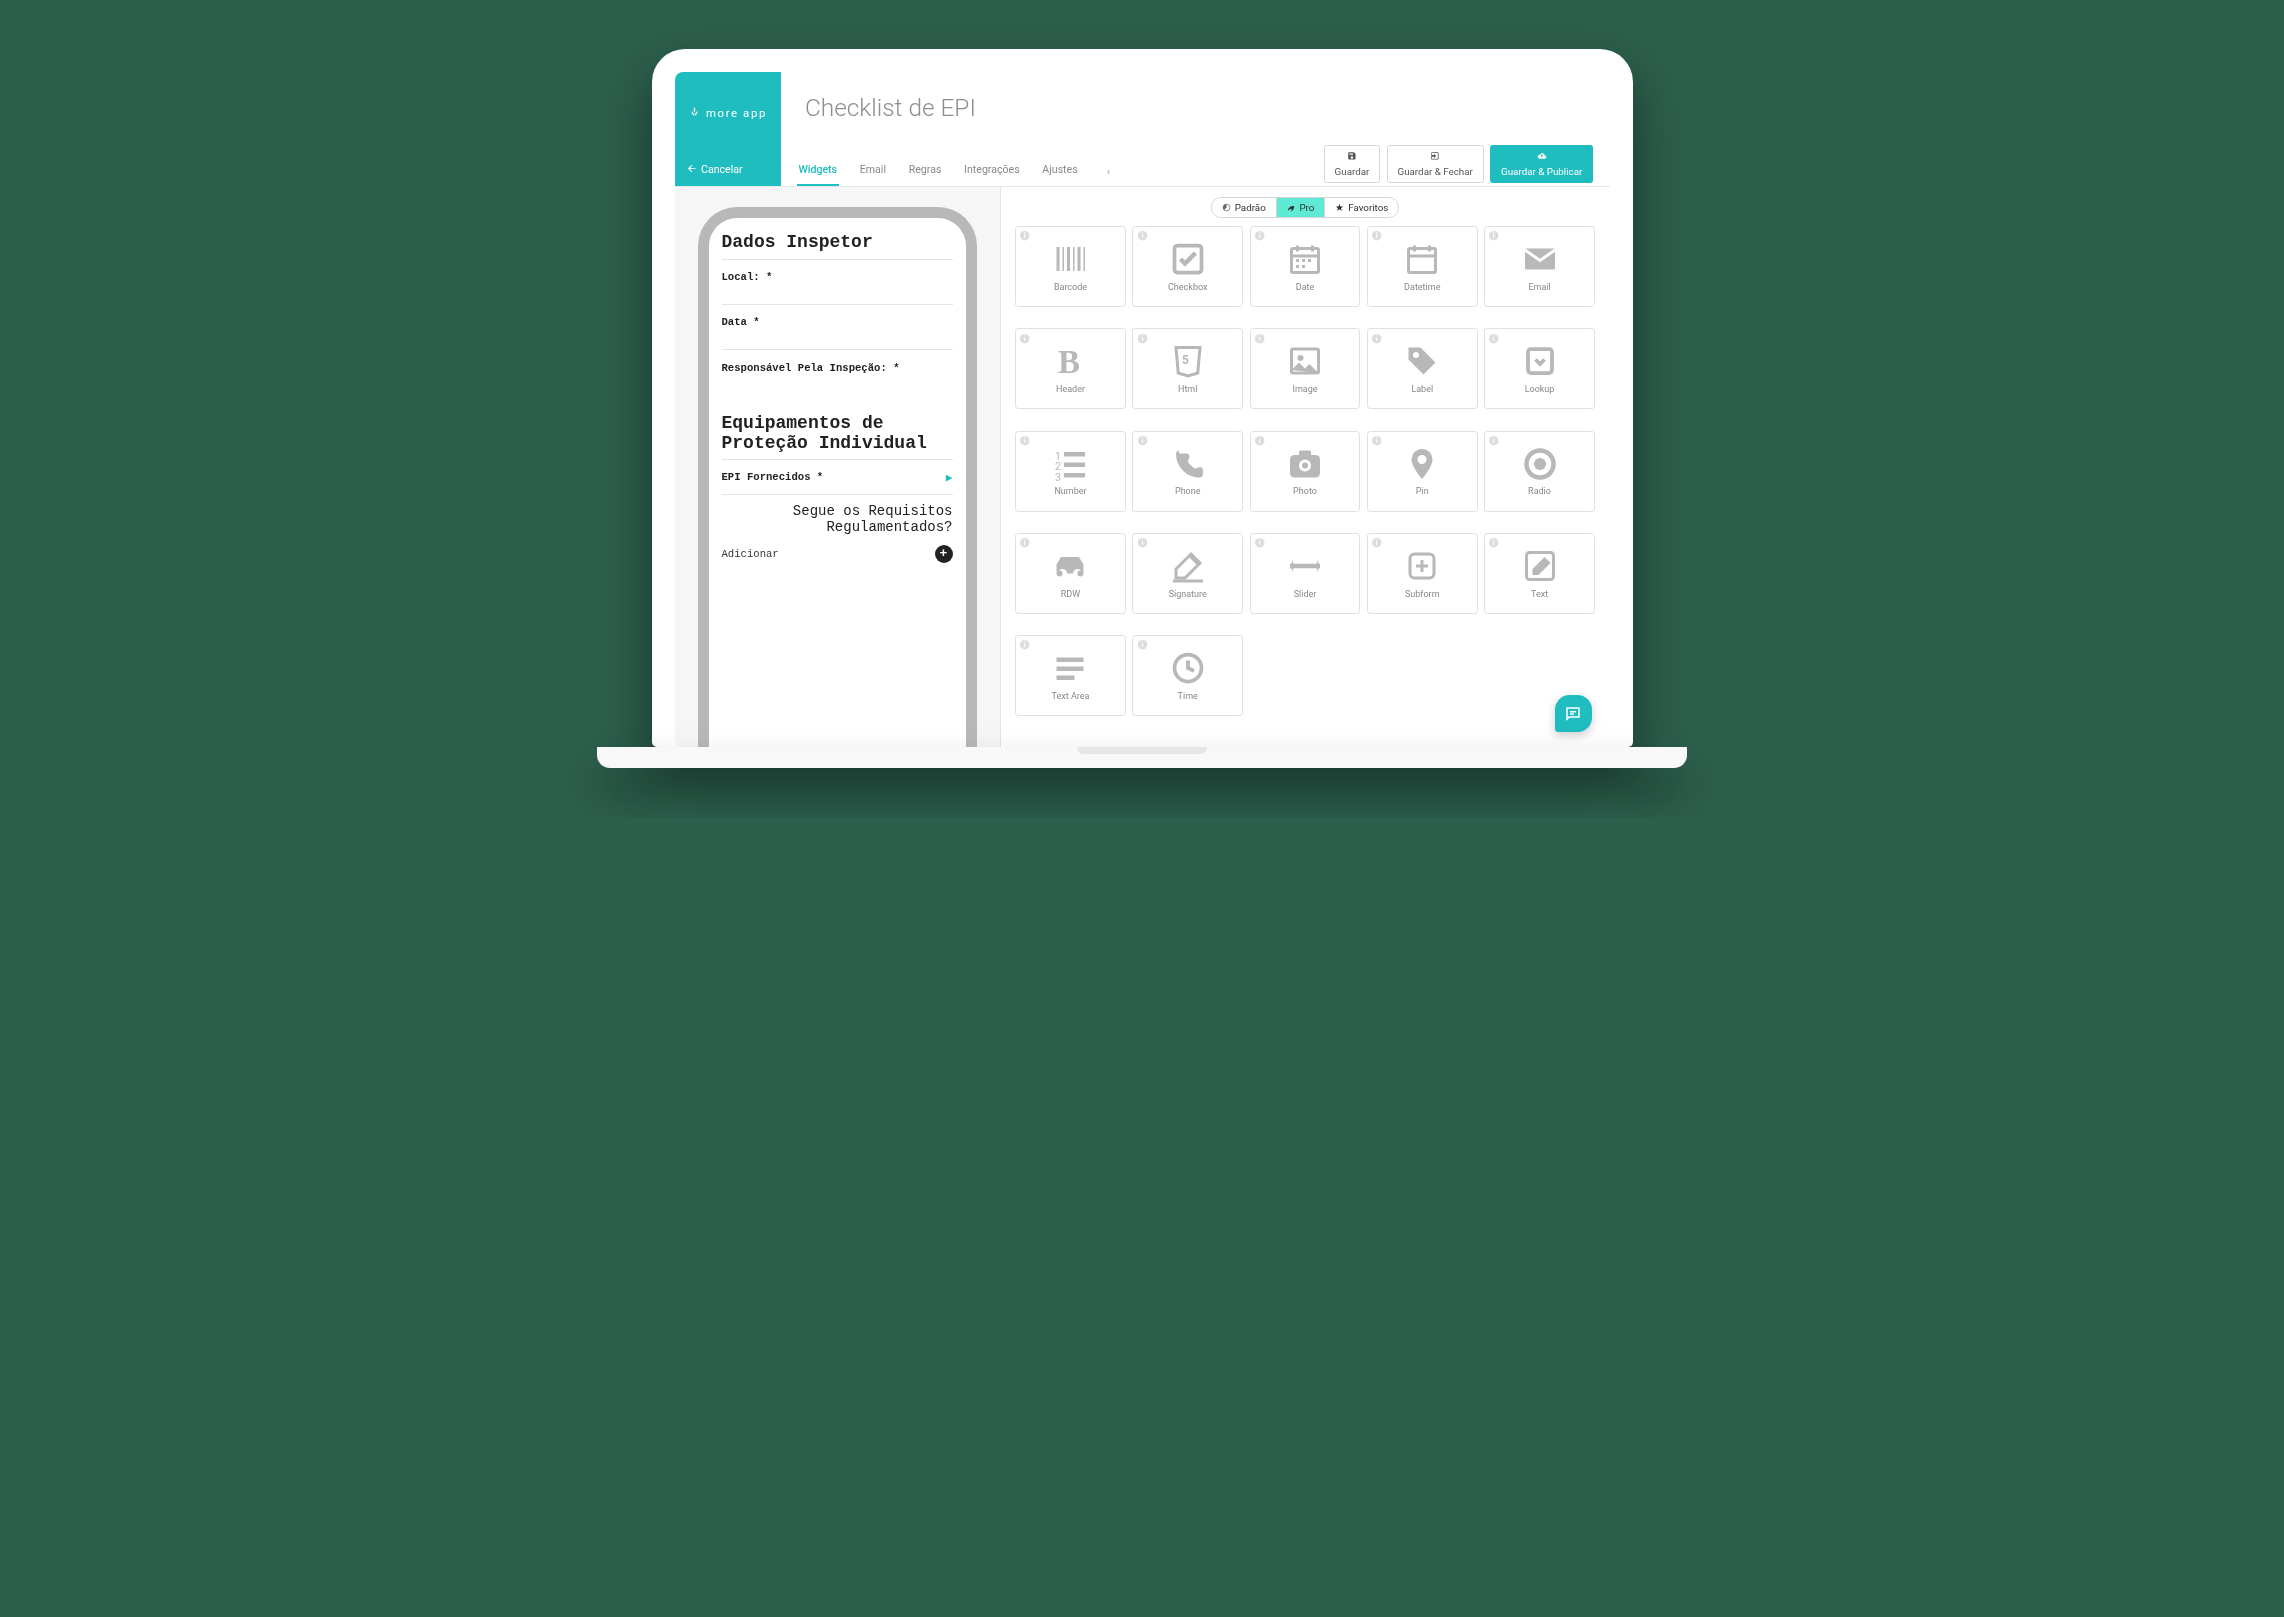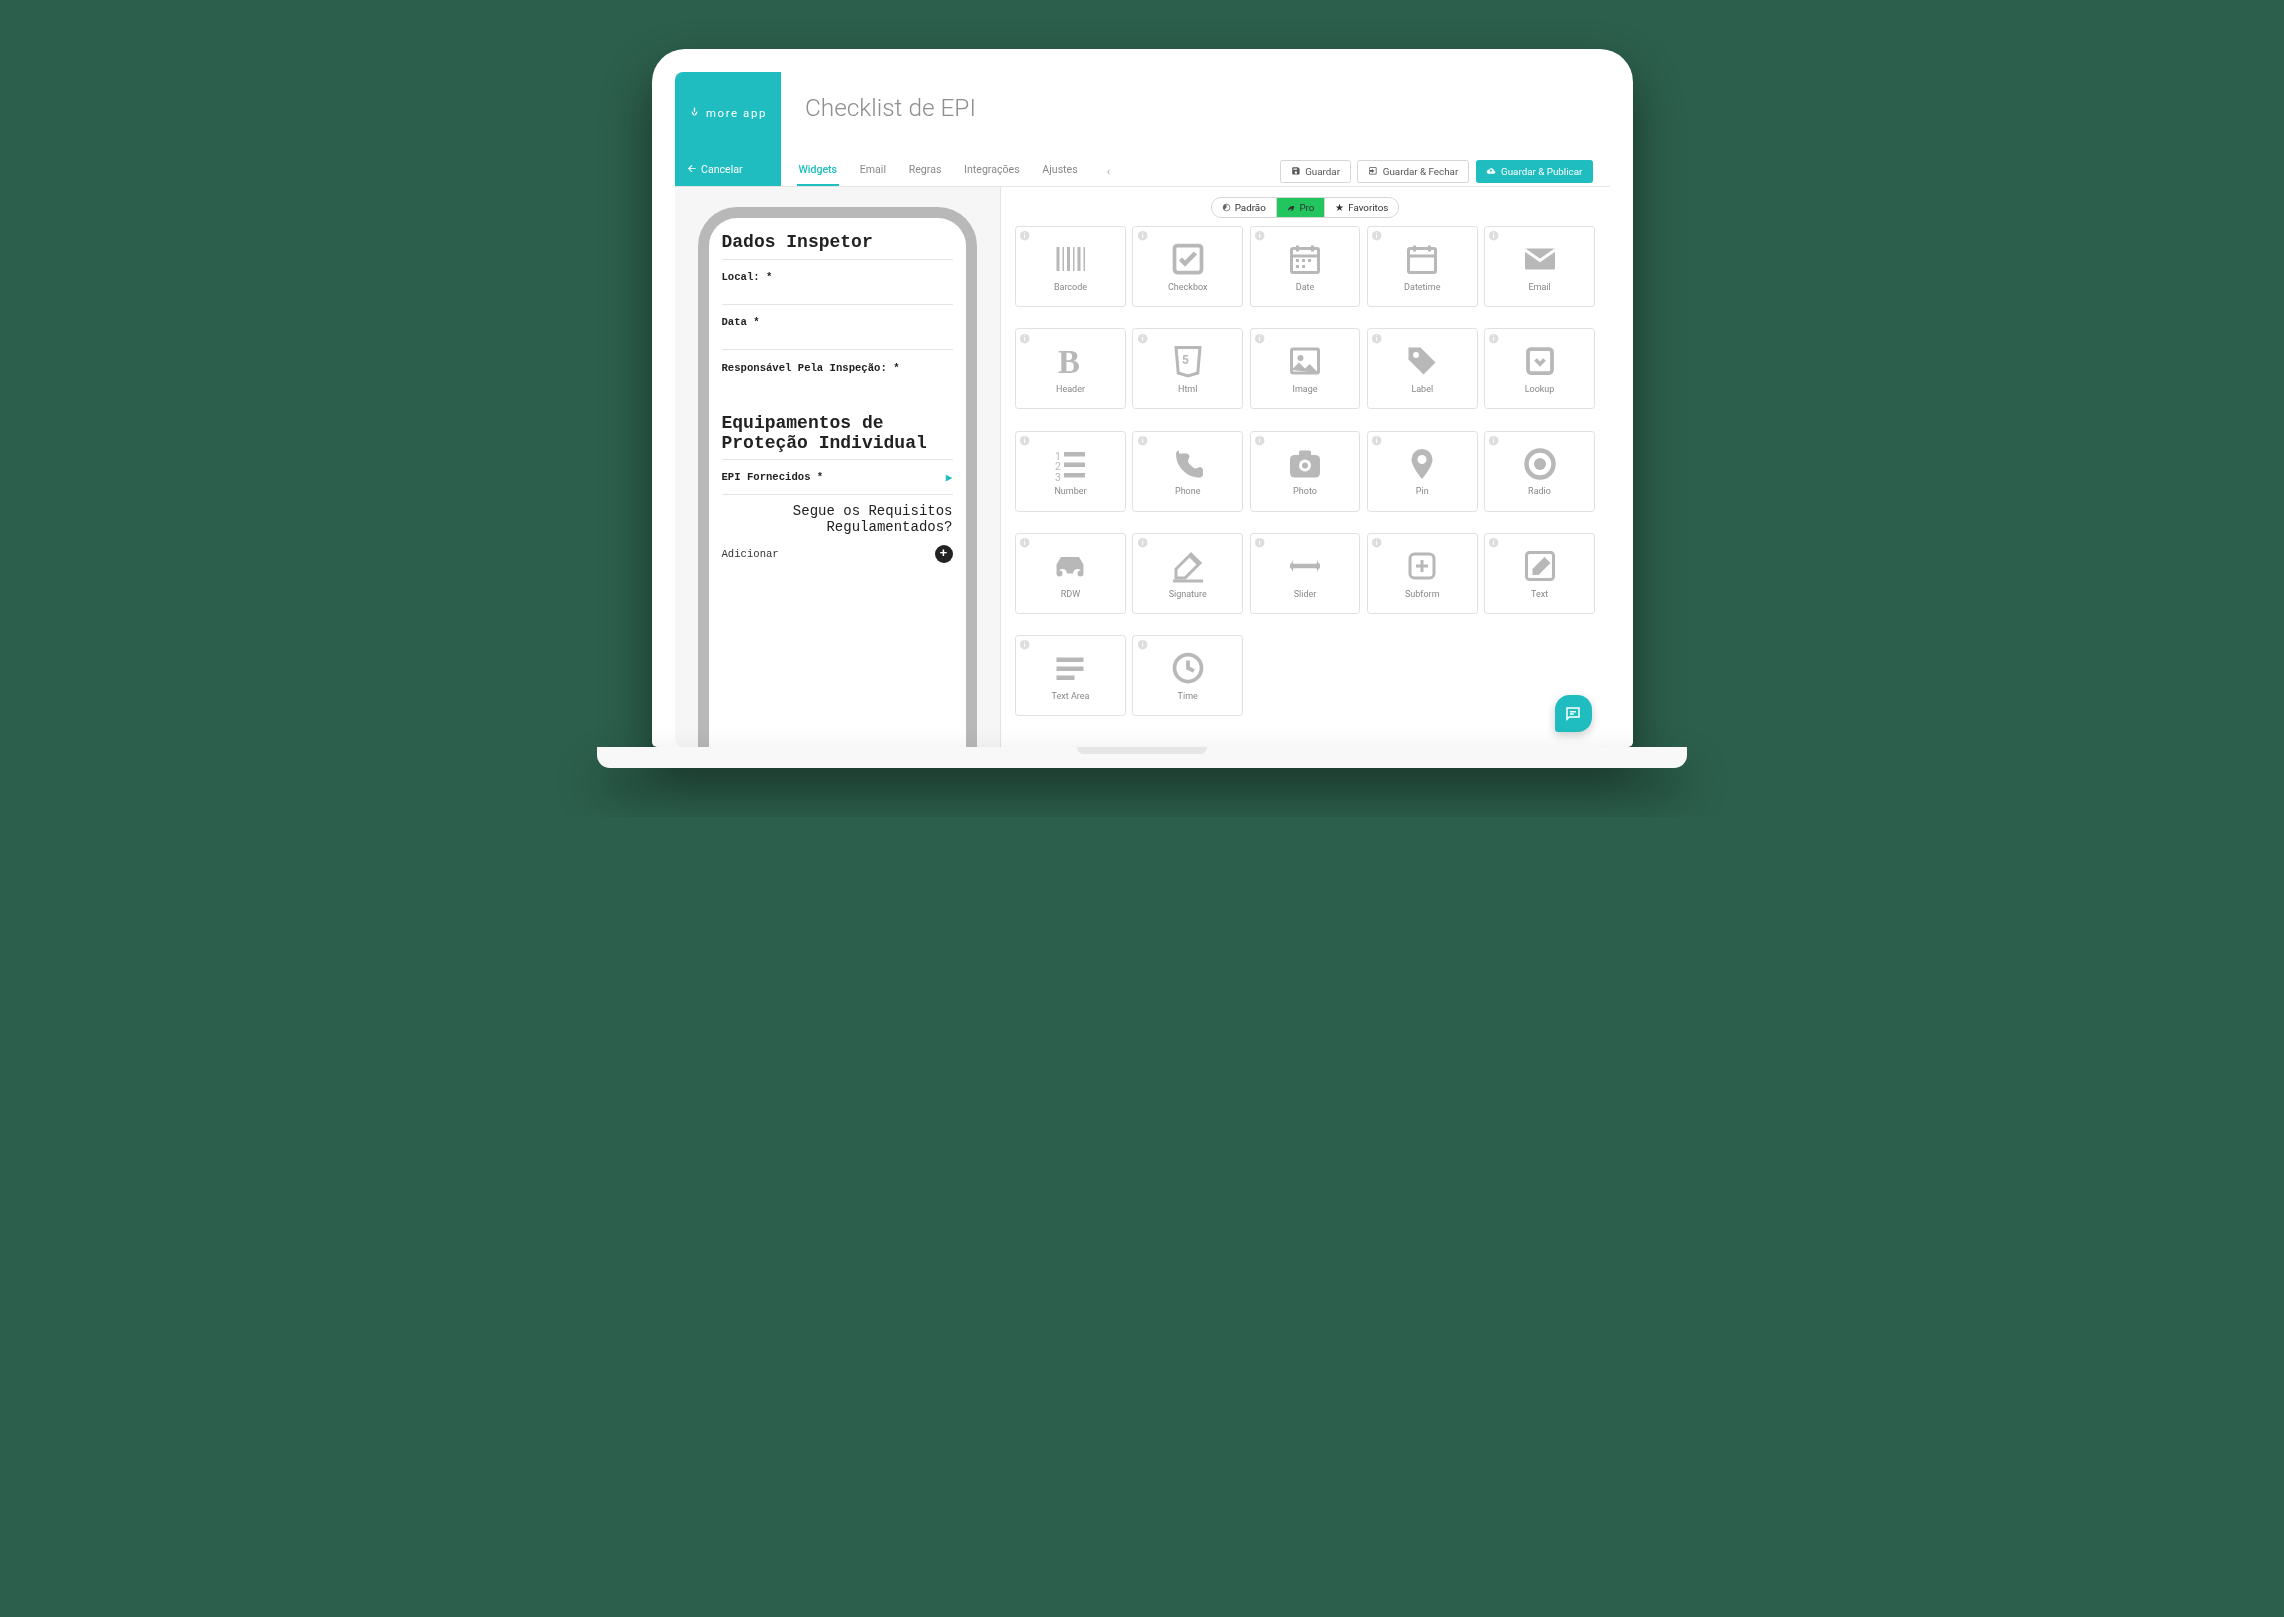--- a/index.html
+++ b/index.html
@@ -15,21 +15,21 @@
   .logo svg{ margin-right:4.9px; }
   .title-bar { flex:1; padding:21px 24.4px 8.1px 24.4px; font-size:24.4px; color:#8e8e8e; font-weight:300; }
   .second-row { display:flex; border-bottom:0.8px solid #e6e6e6; }
   .cancel { width:106px; background:#1fbdbf; color:#fff; font-size:10.6px; display:flex; align-items:center; padding:0 13px; height:33px; cursor:pointer;}
   .tabs-actions { flex:1; display:flex; justify-content:space-between; align-items:flex-end; padding:0 16.3px; height:33px;gap:40px;}
   .tabs { display:flex; gap:19.5px; height:100%; align-items:flex-end;}
   .tab { font-size:10.6px; color:#888; padding:8.1px 1.6px; cursor:pointer; border-bottom:2.4px solid transparent;}
   .tab.active { color:#1fbdbf; border-bottom-color:#1fbdbf; font-weight:500;}
   .chev { color:#aaa; font-size:11.4px; padding:8.1px; cursor:pointer;}
   .actions { display:flex; gap:6.5px; padding-bottom:3.3px;}
-  .btn { border:0.8px solid #d6d6d6; border-radius:2.4px; background:#fff; font-size:9.8px; color:#555; padding:4.9px 9.8px; cursor:pointer; display:flex; align-items:center; gap:4.9px;}
+  .btn { border:0.8px solid #d6d6d6; border-radius:2.4px; background:#fff; font-size:9.8px; color:#555; padding:4.9px 9.8px; cursor:pointer; display:flex; align-items:center; gap:4.9px;flex-direction:column;}
   .btn.primary { background:#1fbdbf; color:#fff; border-color:#1fbdbf;}
   .body { flex:1; display:flex; background:#f6f6f6; overflow:hidden;}
   
   .left { width:325px; padding:19.5px 23px 0 23px;}
   .phone { border:11.4px solid #b8b8b8; border-radius:39px 39px 0 0; background:#fff; height:100%; overflow:hidden; border-bottom:none;}
   .phone-inner{ padding:14.6px 13px 0 13px; height:100%; overflow-y:auto;font-family:Liberation Mono, monospace;}
   .preview-h { font-size:18px; font-weight:700; color:#222; margin-bottom:6.5px;}
   .preview-field{ border-top:0.8px solid #e4e4e4; padding:11.4px 0 21px 0;}
   .preview-field:first-of-type{border-top:0.8px solid #e4e4e4;}
   .preview-field .fl{ font-size:10.6px; font-weight:600; color:#222;}
@@ -37,21 +37,21 @@
   .preview-sub .arrow{ color:#1fbdbf; font-size:11.4px;}
   .preview-q { border-top:0.8px solid #e4e4e4; padding:8.1px 0 4.9px 0; font-size:14px; color:#222;text-align:right;}
   .preview-add { padding:4.9px 0 8.1px 0; display:flex; justify-content:space-between; align-items:center; font-size:10.6px; color:#333;}
   .plus { width:18px; height:18px; background:#222; color:#fff; border-radius:50%; display:flex; align-items:center; justify-content:center; font-size:13px; font-weight:700;}
   
   .right { flex:1; border-left:0.8px solid #e3e3e3; background:#fff; padding:9.8px 14.6px 0 14.6px; display:flex; flex-direction:column; overflow:hidden;}
   .widget-tabs { display:flex; justify-content:center; margin-bottom:8.1px;}
   .seg { display:flex; border:0.8px solid #d6d6d6; border-radius:10px;}
   .seg > div { padding:4.1px 9.8px; font-size:9.8px; color:#333; display:flex; align-items:center; gap:4.1px; cursor:pointer;}
   .seg > div + div { border-left:0.8px solid #d6d6d6;}
-  .seg > div.active{ background:#22c55e;}
+  .seg > div.active{ background:#5eead4;}
   .grid { flex:1; display:grid; grid-template-columns:repeat(5, 1fr); gap:6.5px; overflow-y:auto; padding-bottom:16.3px;}
   .w { border:0.8px solid #e0e0e0; border-radius:3.3px; height:81px; position:relative; display:flex; flex-direction:column; align-items:center; justify-content:center; gap:4.9px; cursor:grab; background:#fff;}
   .w .info{ position:absolute; top:3.3px; left:3.3px; width:11.4px;height:11.4px; color:#bbb;}
   .w svg.icon{ width:36px; height:36px; fill:#b8b8b8;}
   .w .wl{ font-size:9px; color:#888;}
   .chat-fab{ position:absolute; bottom:14.6px; right:18px; width:37px; height:37px; background:#1fbdbf; border-radius:14.6px 14.6px 14.6px 3.3px; display:flex; align-items:center; justify-content:center; box-shadow:0 3.3px 9.8px rgba(0,0,0,.2); cursor:pointer;}
   .chat-fab svg{ width:18px; height:18px; fill:#fff;}
 </style>
 </head>
 <body>

